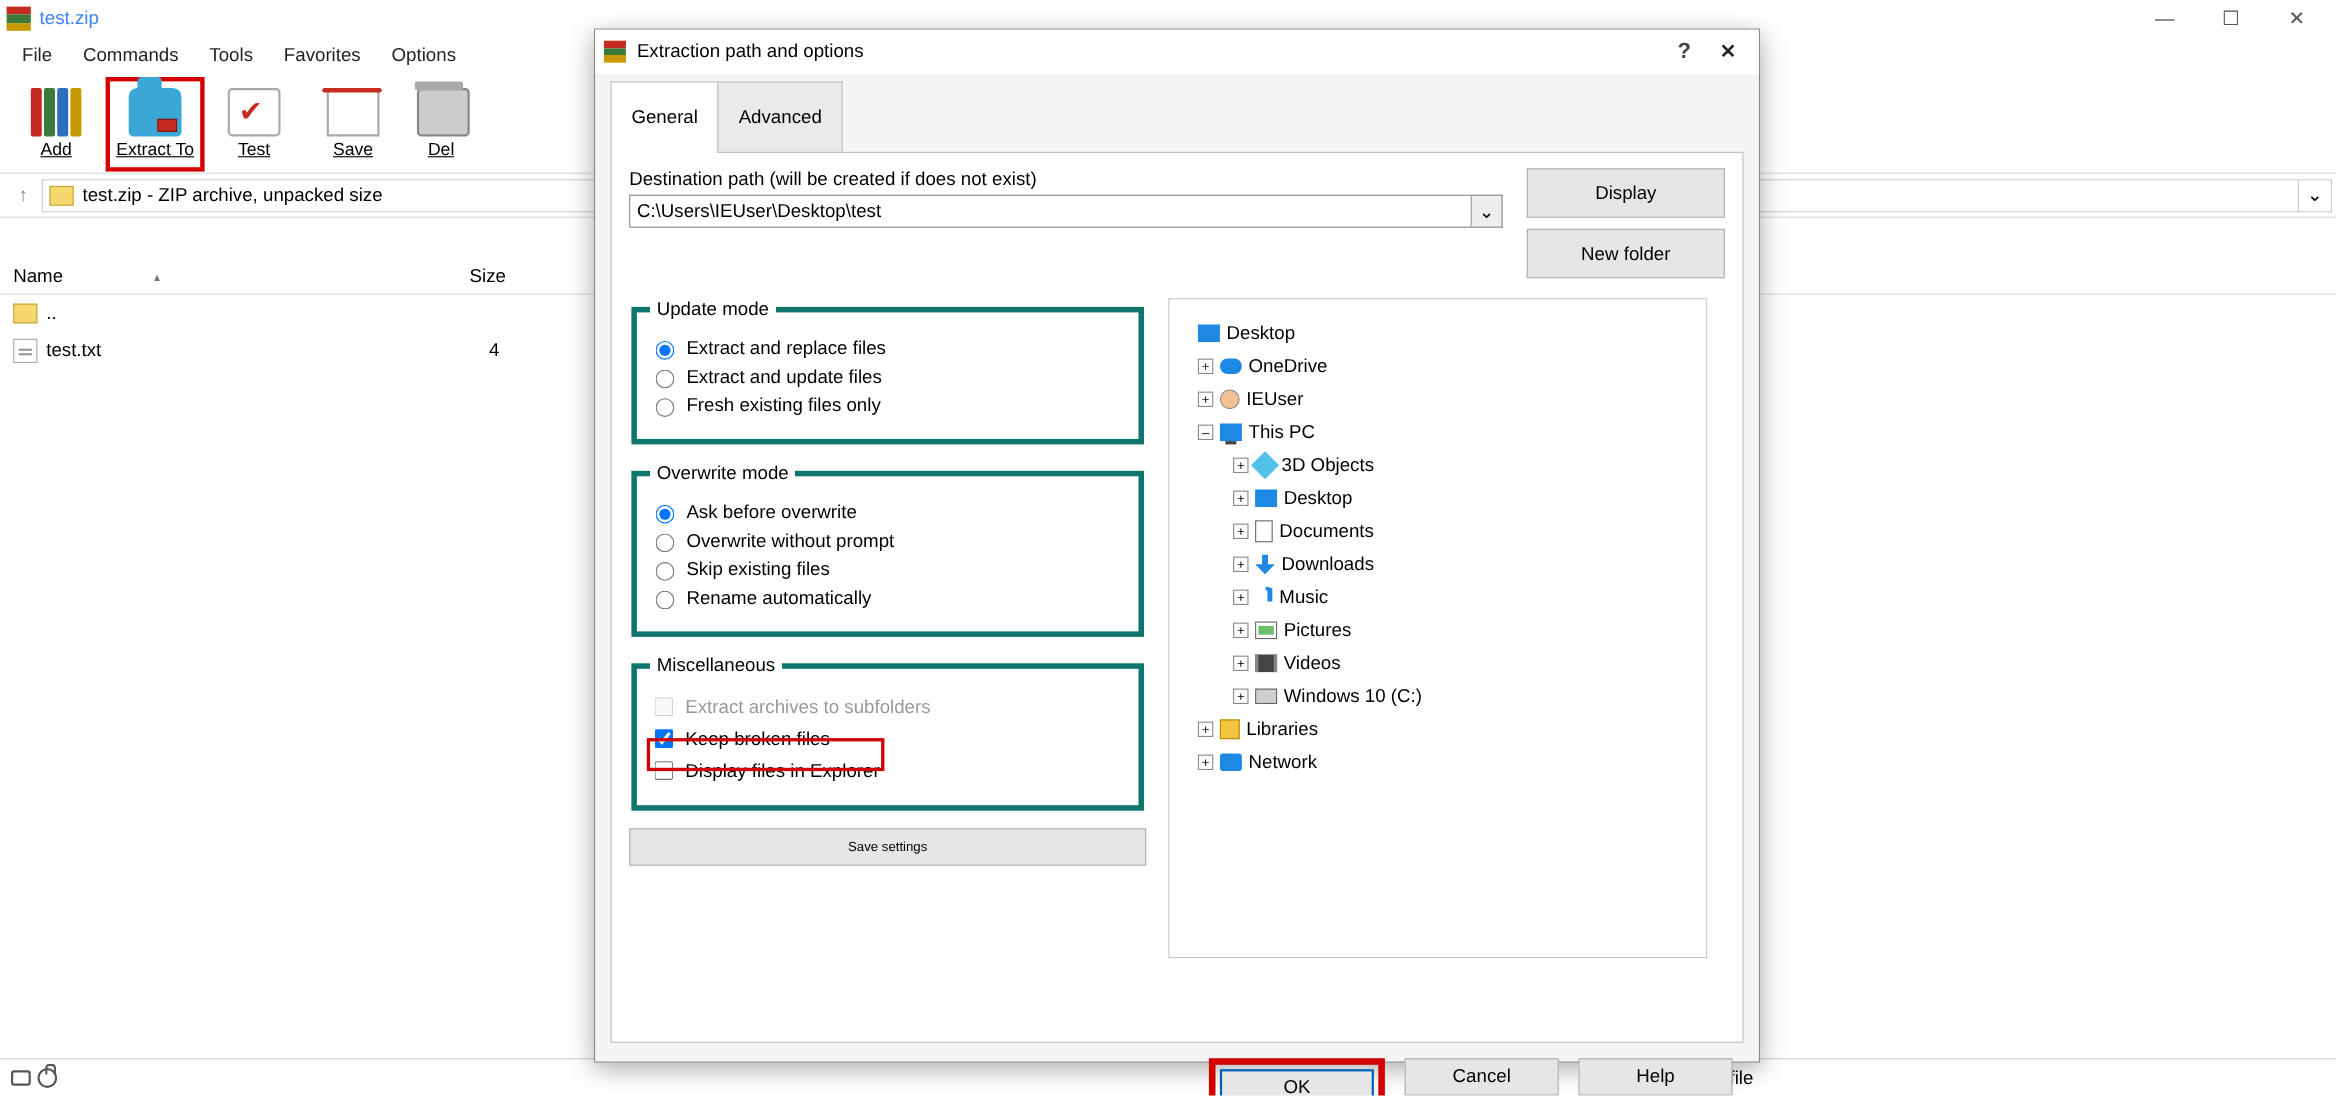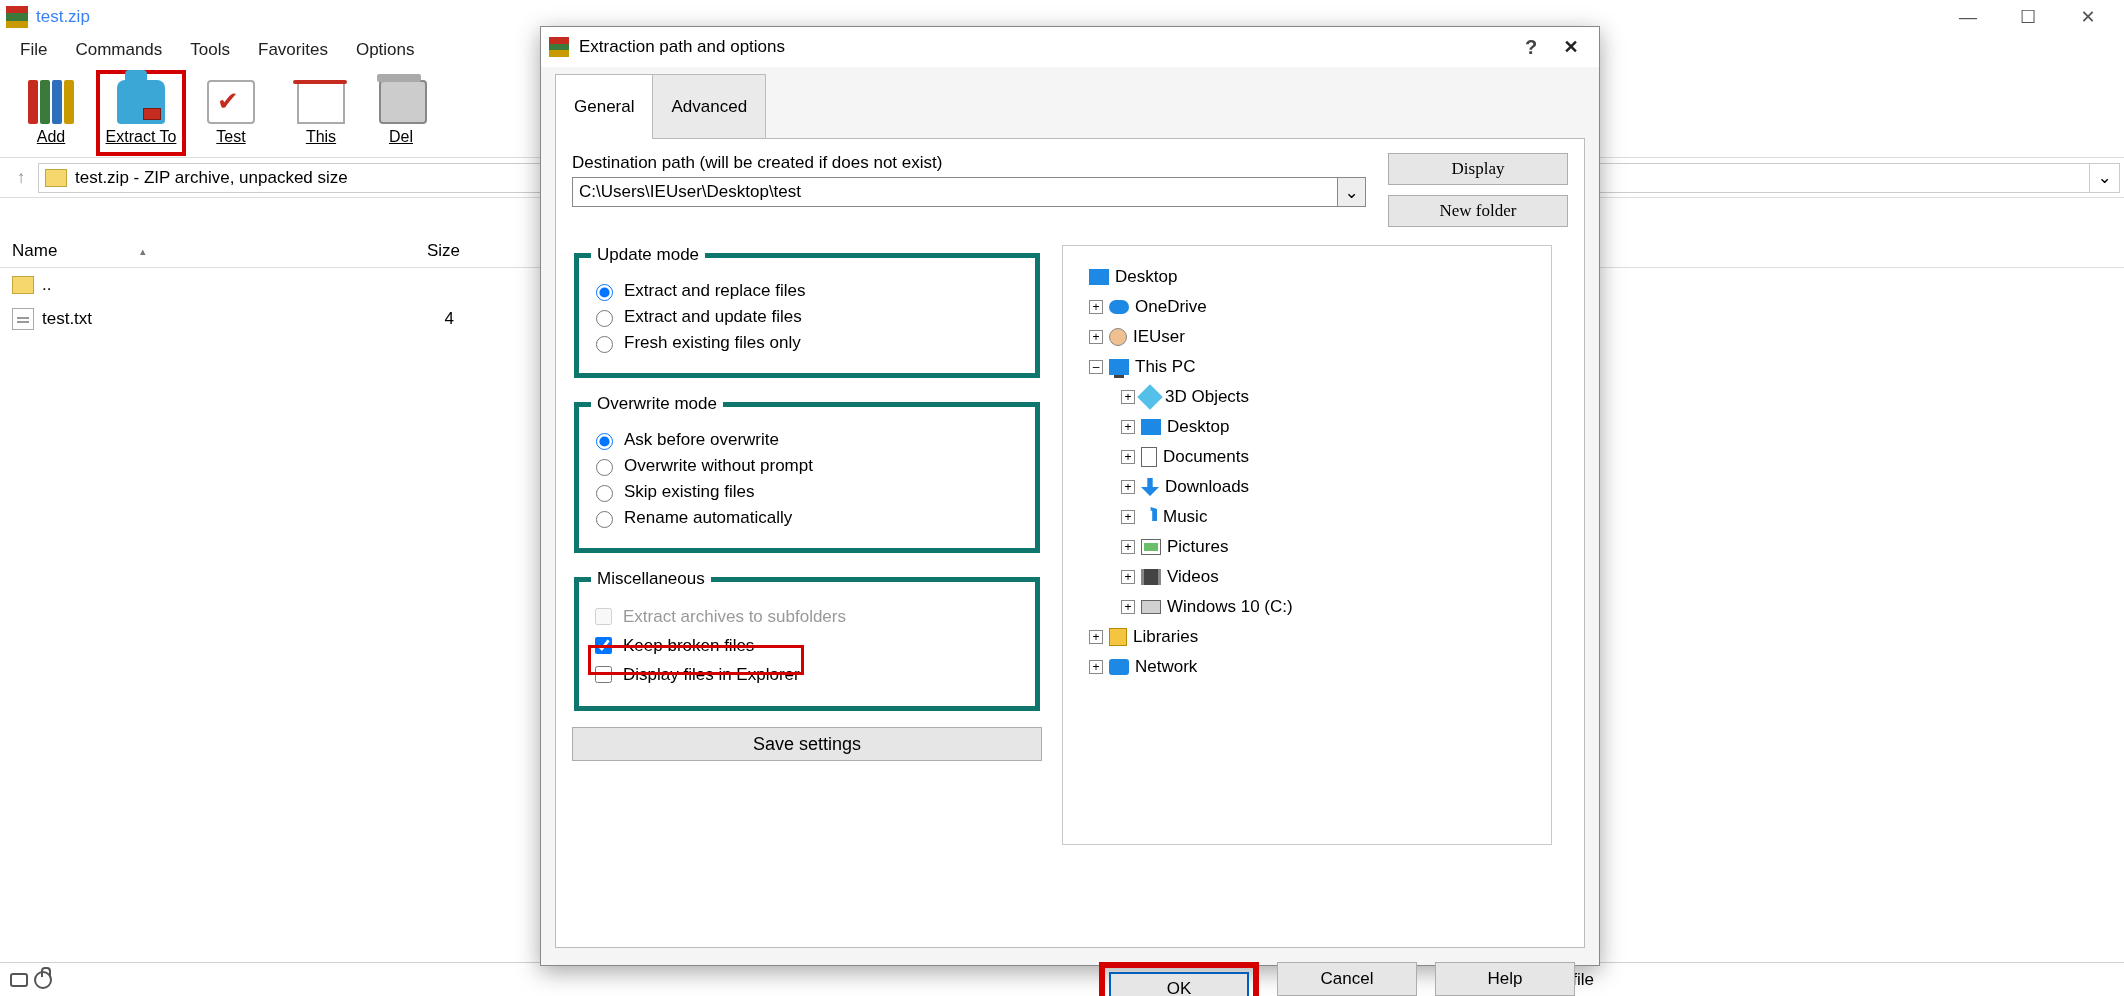--- a/index.html
+++ b/index.html
@@ -81,30 +81,30 @@
 .tab.active { background:#fff; z-index:2;}
 .tabpanel { margin:0 14px 0 14px; background:#fff; border:1px solid #bbb; padding:14px 16px 16px 16px; height:810px; position:relative;}
 
 .dest-row { display:flex; align-items:flex-start;}
 .dest-left { flex:1; }
 .dest-label { margin-bottom:4px;}
 .dest-combo { display:flex; }
 .dest-combo input { flex:1; height:30px; border:1px solid #888; padding:0 6px; font-size:17px;}
 .dest-combo .dd { width:28px;height:30px;border:1px solid #888;border-left:none;display:flex;align-items:center;justify-content:center;background:#eee;}
 .side-btns { width:180px; margin-left:22px; display:flex; flex-direction:column; gap:10px;}
-.side-btns button { height:32px; background:#e6e6e6; border:1px solid #adadad; font-size:17px;font-family:Liberation Serif, serif;}
+.side-btns button { height:45px; background:#e6e6e6; border:1px solid #adadad; font-size:17px;}
 
 .body-row { display:flex; margin-top:18px; gap:20px;}
 .left-col { width:470px; display:flex; flex-direction:column; gap:16px;}
 fieldset { border:5px solid #0f766e; padding:10px 24px 14px 12px;}
 legend { padding:0 6px;}
 .radio, .check { display:flex; align-items:center; gap:8px; margin:6px 0; }
 .radio input, .check input { width:17px; height:17px;}
 .check.disabled { color:#999; }
-.save-btn { height:34px; background:#e6e6e6; border:1px solid #adadad; font-size:18px;}
+.save-btn { height:34px; background:#e6e6e6; border:1px solid #adadad; font-size:12px;}
 
 .tree { width:490px; height:600px; border:1px solid #c9c9c9; background:#fff; padding:16px 6px; overflow:hidden;}
 .tnode { display:flex; align-items:center; height:30px; gap:6px; }
 .tw { width:14px;height:14px;border:1px solid #888;display:flex;align-items:center;justify-content:center;font-size:12px;line-height:12px;background:#fff;}
 .tw.blank{border:none;}
 .ticon-desktop{width:20px;height:16px;background:#1e88e5;}
 .ticon-cloud{width:20px;height:14px;background:#1e88e5;border-radius:8px;}
 .ticon-user{width:18px;height:18px;border-radius:50%;background:#f0c090;border:1px solid #888;}
 .ticon-pc{width:20px;height:16px;background:#1e88e5;position:relative;} .ticon-pc::after{content:"";position:absolute;left:5px;top:16px;width:10px;height:3px;background:#444;}
 .ticon-cube{width:18px;height:18px;background:#52c0e8;transform:rotate(45deg);} 
@@ -163,21 +163,21 @@
   <div class="tbtn hl-red">
     <div class="ticon ti-extract"></div>
     <div class="tl">Extract To</div>
   </div>
   <div class="tbtn">
     <div class="ticon ti-test"></div>
     <div class="tl">Test</div>
   </div>
   <div class="tbtn">
     <div class="ticon ti-view"></div>
-    <div class="tl">This</div>
+    <div class="tl">Save</div>
   </div>
   <div class="tbtn" style="width:70px;">
     <div class="ticon ti-delete"></div>
     <div class="tl">Del</div>
   </div>
 </div>
 
 <div class="addressbar">
   <div class="up">↑</div>
   <div class="addr">

